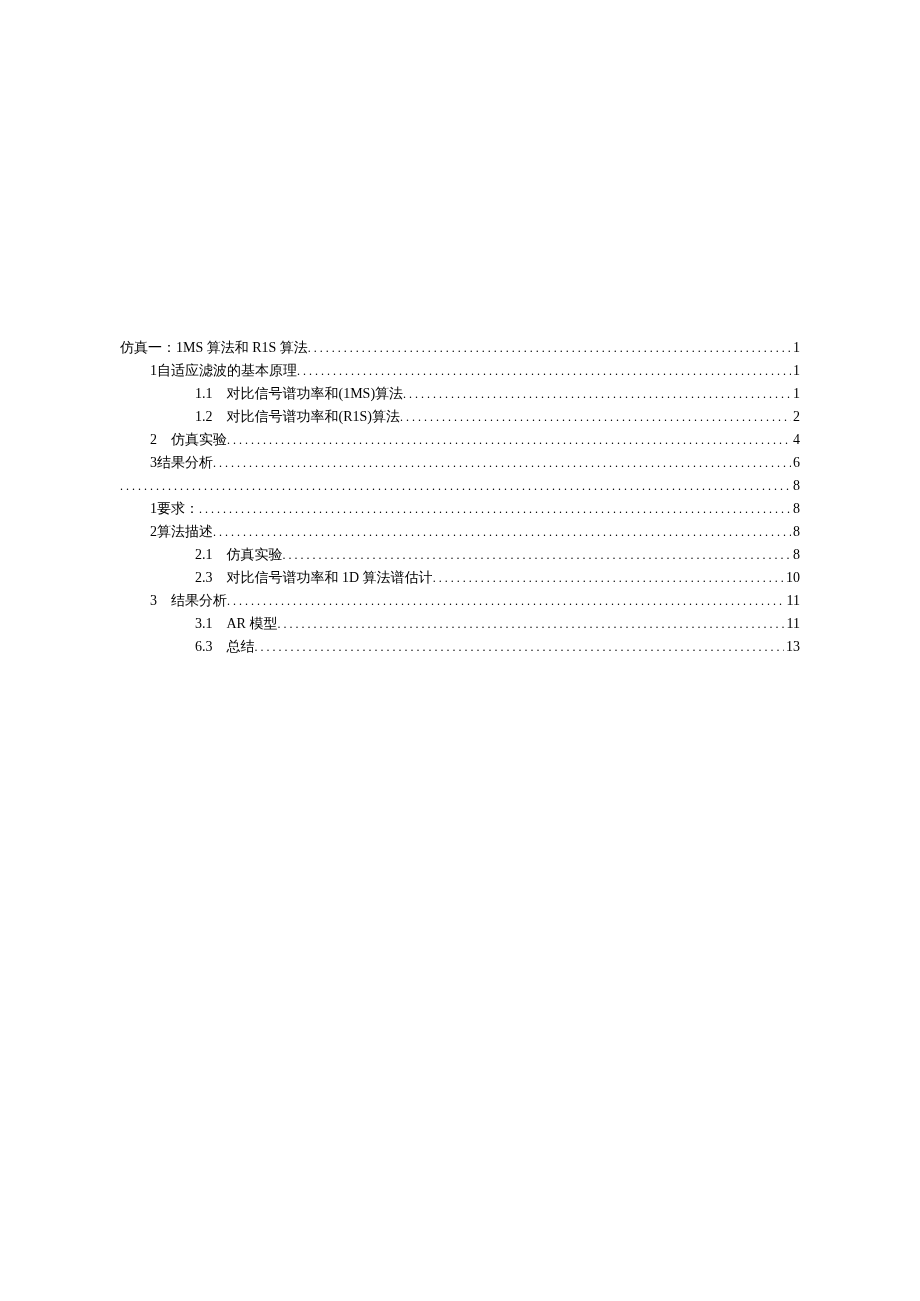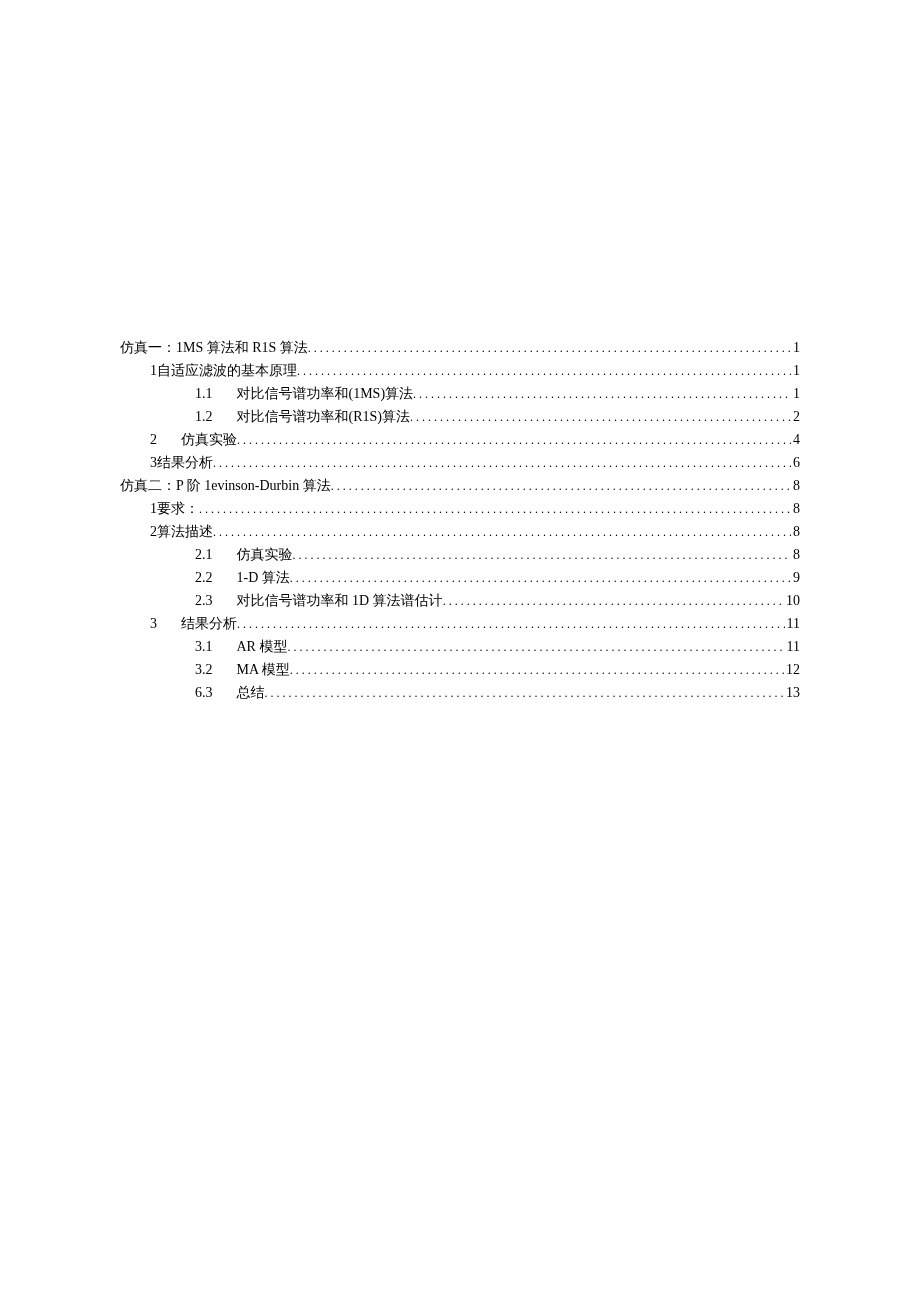--- a/index.html
+++ b/index.html
@@ -28,21 +28,21 @@
       line-height: 23px;
       white-space: nowrap;
     }
     .indent-0 { padding-left: 0px; }
     .indent-1 { padding-left: 30px; }
     .indent-2 { padding-left: 75px; }
     .toc-num {
       margin-right: 0px;
     }
     .toc-num2 {
-      margin-right: 24px;
+      margin-right: 14px;
     }
     .toc-title {
       white-space: nowrap;
     }
     .toc-dots {
       flex: 1;
       overflow: hidden;
       letter-spacing: 3px;
       font-size: 12px;
       position: relative;
@@ -89,21 +89,20 @@
       <span class="toc-dots"></span>
       <span class="toc-page">4</span>
     </div>
     <div class="toc-row indent-1">
       <span class="toc-num">3</span>
       <span class="toc-title">结果分析</span>
       <span class="toc-dots"></span>
       <span class="toc-page">6</span>
     </div>
     <div class="toc-row indent-0">
-      <span class="toc-title">仿真二：P 阶 1evinson-Durbin 算法</span>
       <span class="toc-dots"></span>
       <span class="toc-page">8</span>
     </div>
     <div class="toc-row indent-1">
       <span class="toc-num">1</span>
       <span class="toc-title">要求：</span>
       <span class="toc-dots"></span>
       <span class="toc-page">8</span>
     </div>
     <div class="toc-row indent-1">
@@ -112,48 +111,36 @@
       <span class="toc-dots"></span>
       <span class="toc-page">8</span>
     </div>
     <div class="toc-row indent-2">
       <span class="toc-num2">2.1</span>
       <span class="toc-title">仿真实验</span>
       <span class="toc-dots"></span>
       <span class="toc-page">8</span>
     </div>
     <div class="toc-row indent-2">
-      <span class="toc-num2">2.2</span>
-      <span class="toc-title">1-D 算法</span>
-      <span class="toc-dots"></span>
-      <span class="toc-page">9</span>
-    </div>
-    <div class="toc-row indent-2">
       <span class="toc-num2">2.3</span>
       <span class="toc-title">对比信号谱功率和 1D 算法谱估计</span>
       <span class="toc-dots"></span>
       <span class="toc-page">10</span>
     </div>
     <div class="toc-row indent-1">
       <span class="toc-num2">3</span>
       <span class="toc-title">结果分析</span>
       <span class="toc-dots"></span>
       <span class="toc-page">11</span>
     </div>
     <div class="toc-row indent-2">
       <span class="toc-num2">3.1</span>
       <span class="toc-title">AR 模型</span>
       <span class="toc-dots"></span>
       <span class="toc-page">11</span>
     </div>
     <div class="toc-row indent-2">
-      <span class="toc-num2">3.2</span>
-      <span class="toc-title">MA 模型</span>
-      <span class="toc-dots"></span>
-      <span class="toc-page">12</span>
-    </div>
-    <div class="toc-row indent-2">
       <span class="toc-num2">6.3</span>
       <span class="toc-title">总结</span>
       <span class="toc-dots"></span>
       <span class="toc-page">13</span>
     </div>
   </div>
 
 </body></html>

